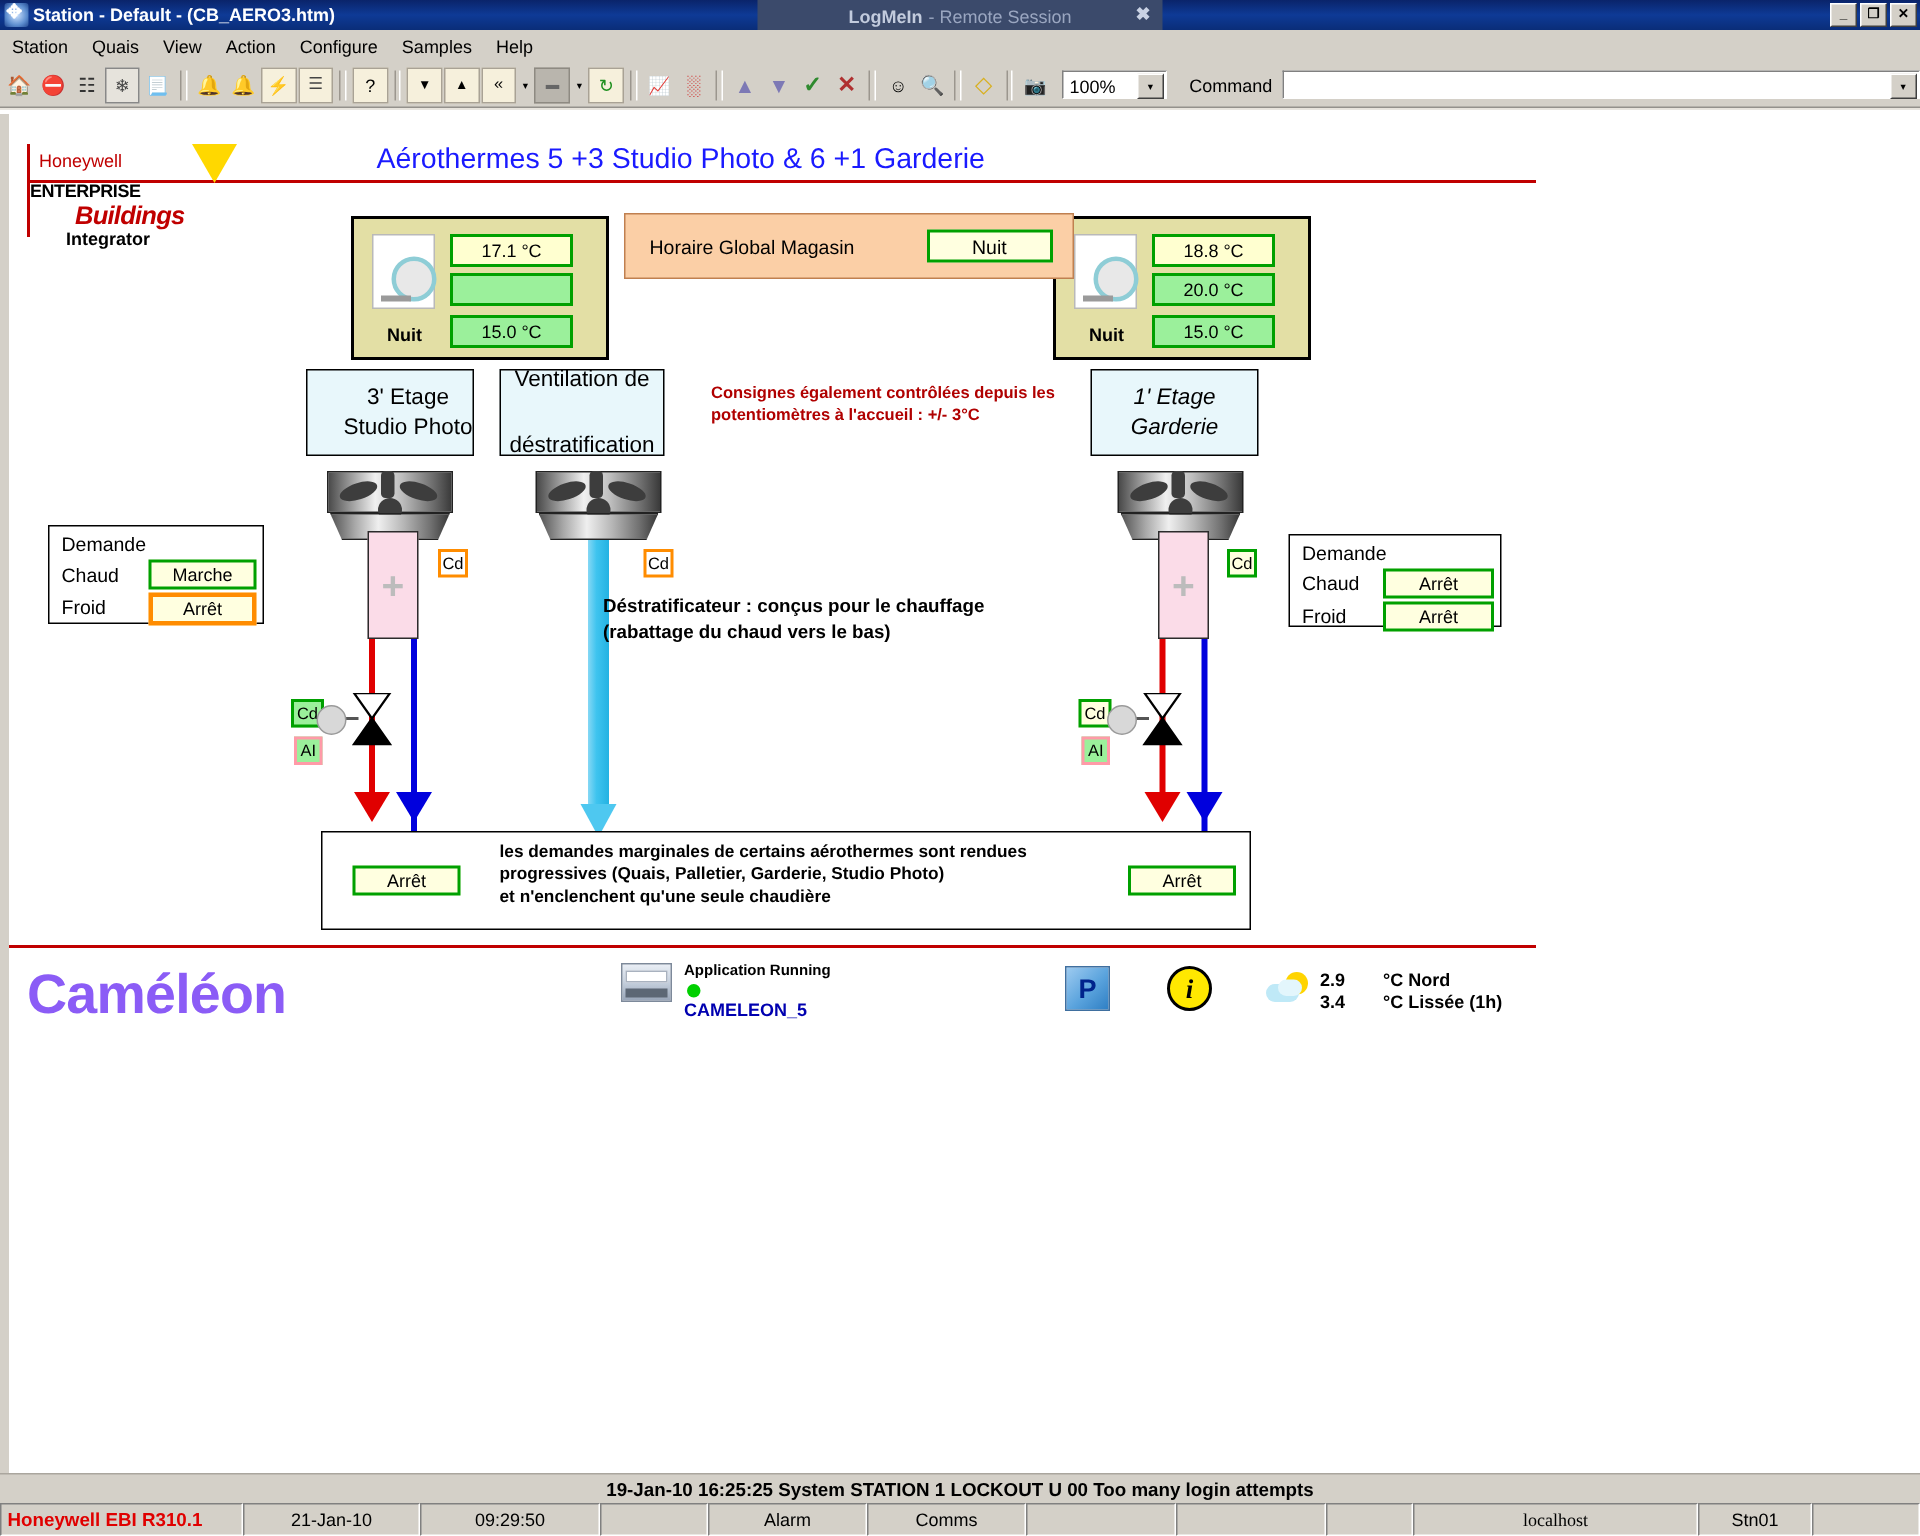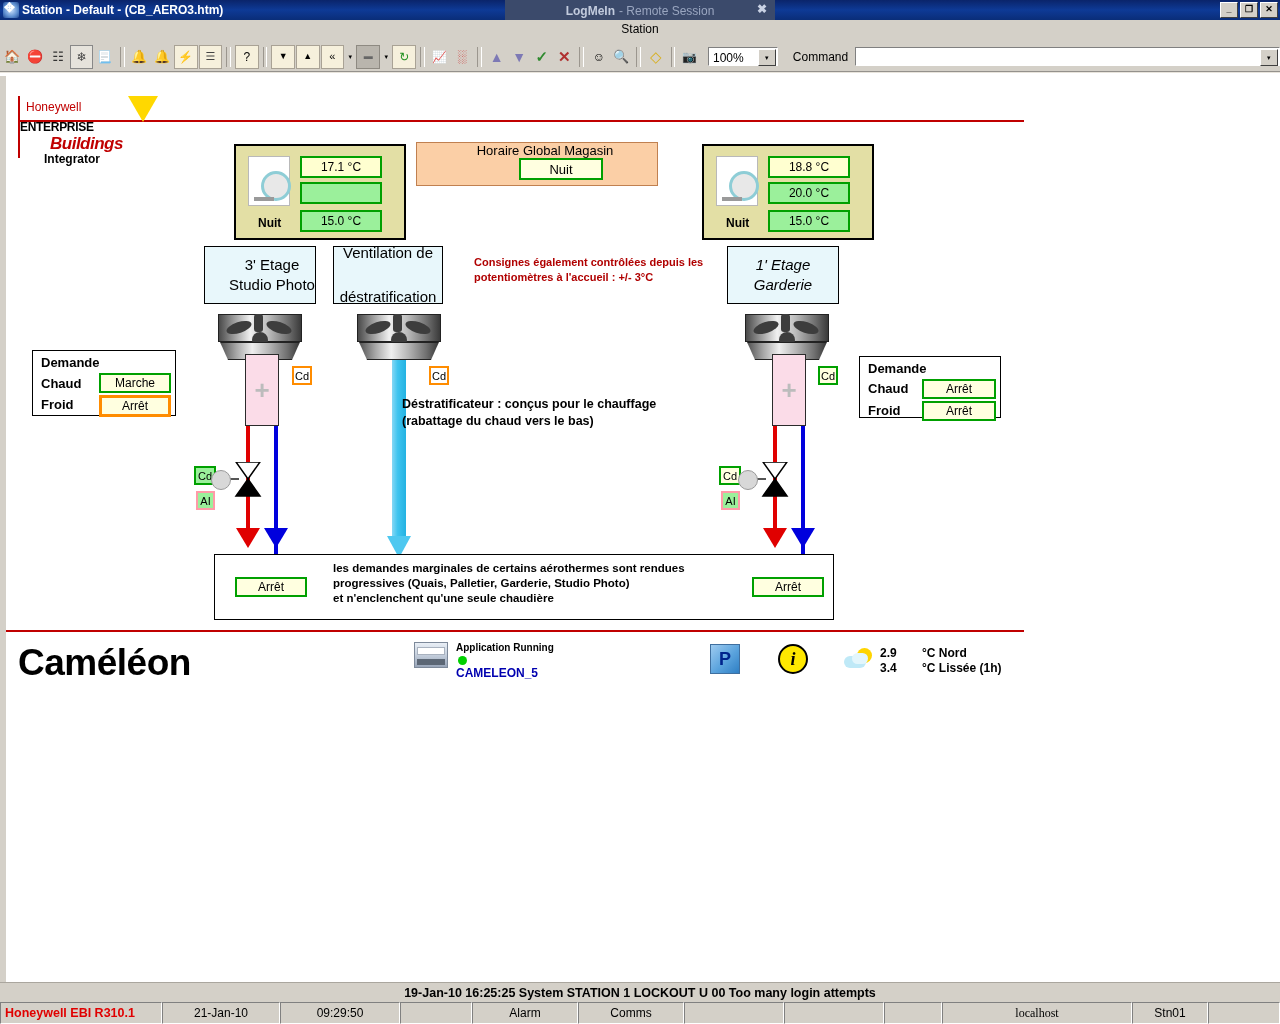--- a/index.html
+++ b/index.html
@@ -49,21 +49,21 @@
   .logmein-shadow {
     position: absolute; left: 505px; top: 22px; width: 232px; height: 5px;
     background: #8b8f9e;
   }
 
   
   .menubar {
     position: absolute; left: 0; top: 20px; width: 1280px; height: 22px;
     background: #d4d0c8; display: flex; align-items: center;
     border-bottom: 1px solid #c0bcb4;
-    font-size: 12px; color: #000; flex-direction: column;
+    font-size: 12px; color: #000;
   }
   .menubar .mi { padding: 2px 8px; cursor: default; }
 
   
   .toolbar {
     position: absolute; left: 0; top: 42px; width: 1280px; height: 31px;
     background: #d4d0c8; display: flex; align-items: center; gap: 1px;
     border-bottom: 2px groove #e8e4dc; padding-left: 2px; box-sizing: border-box;
   }
   .tbtn {
@@ -230,39 +230,39 @@
   .valve .stem { position: absolute; left: 0px; top: 16px; width: 14px; height: 2px; background: #555; }
   .valve .act {
     position: absolute; left: -14px; top: 8px; width: 18px; height: 18px;
     border-radius: 50%; background: #d8d8d8; border: 1px solid #9a9a9a;
   }
 
   
   .demande {
     position: absolute; background: #ffffff; border: 1px solid #000; box-sizing: border-box;
   }
-  .demande .dt { position: absolute; font-size: 13px; font-weight: bold; color: #000; }
+  .demande .dt { position: absolute; font-size: 13px; font-weight: normal; color: #000; }
   .dval {
     position: absolute; box-sizing: border-box; font-size: 12px; color: #000;
     display: flex; align-items: center; justify-content: center;
   }
   .dval.g { border: 2px solid #00a000; background: #ffffe0; }
   .dval.o { border: 3px solid #ff8c00; background: #ffffe0; }
 
   
   .notebox {
     position: absolute; background: #ffffff; border: 1px solid #000; box-sizing: border-box;
   }
   .notebox .ntxt {
     position: absolute; font-size: 11.5px; font-weight: bold; color: #000; line-height: 15px;
   }
 
   
   .cameleon {
-    position: absolute; font-size: 37px; font-weight: bold; color: #000000; letter-spacing: -0.5px;
+    position: absolute; font-size: 37px; font-weight: bold; color: #8b5cf6; letter-spacing: -0.5px;
   }
   .plc-icon {
     position: absolute; width: 34px; height: 26px;
     background: linear-gradient(to bottom, #e9eef5 0%, #c9d3e0 45%, #98a5b8 100%);
     border: 1px solid #7d899a; box-sizing: border-box;
   }
   .plc-icon .row1 { position: absolute; left: 2px; top: 4px; width: 28px; height: 8px; background: #fff; border: 1px solid #a9b2bf; box-sizing: border-box; }
   .plc-icon .row2 { position: absolute; left: 2px; bottom: 2px; width: 28px; height: 6px; background: #5c6775; }
   .app-run { position: absolute; font-size: 10px; font-weight: bold; color: #000; }
   .green-dot { position: absolute; width: 9px; height: 9px; border-radius: 50%; background: #00d000; }
@@ -448,20 +448,21 @@
 
     <div class="hrule" style="left:12px; top:44px; width:1006px;"></div>
 
     <div class="hw-bar"></div>
     <div class="hw-name">Honeywell</div>
     <div class="hw-ent">ENTERPRISE</div>
     <div class="hw-build">Buildings</div>
     <div class="hw-int">Integrator</div>
     <div class="hw-tri"></div>
 
+    <div class="page-title">Aérothermes 5 +3 Studio Photo &amp; 6 +1 Garderie</div>
 
     <div class="temp-panel" style="left:228px; top:68px; width:172px; height:96px;">
       <div class="temp-icon" style="left:12px; top:10px;">
         <div class="dial"></div>
         <div class="base"></div>
       </div>
       <div class="tval cream" style="left:64px; top:10px; width:82px; height:22px;">17.1 °C</div>
       <div class="tval green" style="left:64px; top:36px; width:82px; height:22px;"></div>
       <div class="tlabel" style="left:22px; top:70px;">Nuit</div>
       <div class="tval green" style="left:64px; top:64px; width:82px; height:22px;">15.0 °C</div>
@@ -471,21 +472,21 @@
       <div class="temp-icon" style="left:12px; top:10px;">
         <div class="dial"></div>
         <div class="base"></div>
       </div>
       <div class="tval cream" style="left:64px; top:10px; width:82px; height:22px;">18.8 °C</div>
       <div class="tval green" style="left:64px; top:36px; width:82px; height:22px;">20.0 °C</div>
       <div class="tlabel" style="left:22px; top:70px;">Nuit</div>
       <div class="tval green" style="left:64px; top:64px; width:82px; height:22px;">15.0 °C</div>
     </div>
 
-    <div class="horaire" style="left:410px; top:66px; width:242px; height:44px;flex-direction:column;">
+    <div class="horaire" style="left:410px; top:66px; width:300px; height:44px;">
       <span class="ht">Horaire Global Magasin</span>
       <span class="hv">Nuit</span>
     </div>
 
 
     <div class="red-note" style="left:468px; top:179px;">
       <div>Consignes également contrôlées depuis les</div>
       <div>potentiomètres à l'accueil : +/- 3°C</div>
     </div>
 

